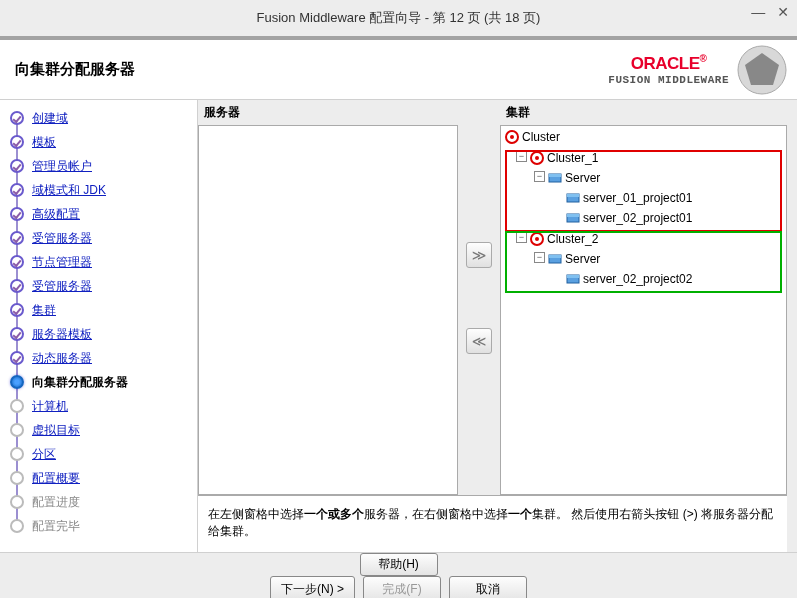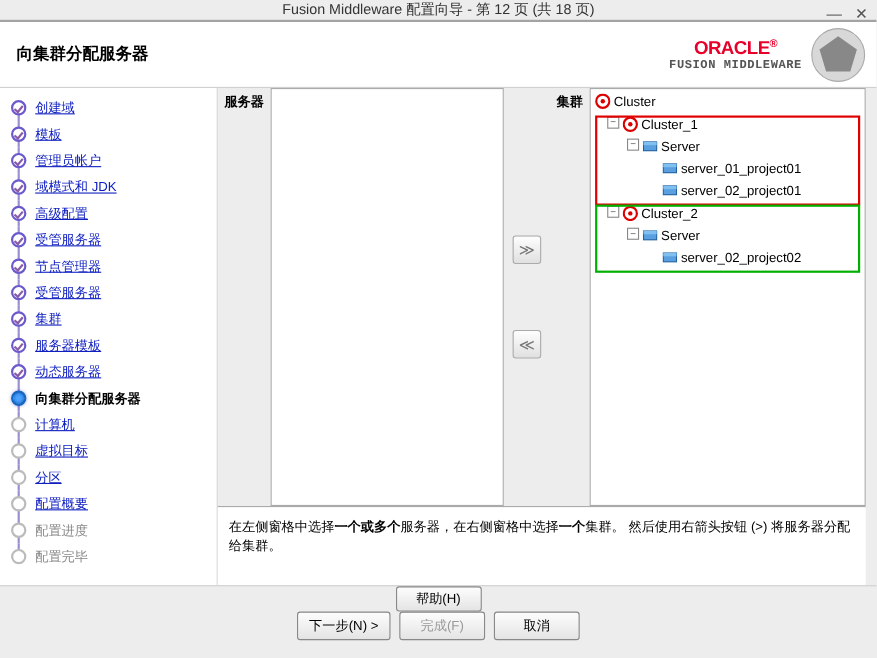--- a/index.html
+++ b/index.html
@@ -1,17 +1,17 @@
 <!DOCTYPE html>
 <html><head>
 <meta charset="utf-8">
 <style>
 * { box-sizing: border-box; margin: 0; padding: 0; }
 body { font-family: "Microsoft YaHei", Arial, sans-serif; font-size: 12px; background: #ededed; width: 797px; height: 598px; overflow: hidden; }
-.titlebar { height: 20px; background: #ededed; display: flex; align-items: center; justify-content: center; position: relative; border-bottom: 2px solid #a3a3a3; }
+.titlebar { height: 40px; background: #ededed; display: flex; align-items: center; justify-content: center; position: relative; border-bottom: 4px solid #a3a3a3; }
 .titlebar-title { font-size: 13px; color: #333; }
 .win-controls { position: absolute; right: 8px; top: 4px; display: flex; gap: 12px; font-size: 14px; color: #555; }
 .win-controls span { cursor: pointer; }
 .header { height: 60px; background: #fff; display: flex; align-items: center; justify-content: space-between; padding: 0 10px 0 15px; border-bottom: 1px solid #d0d0d0; }
 .header-title { font-size: 15px; font-weight: bold; color: #000; }
 .brand { display: flex; align-items: center; gap: 8px; }
 .oracle-text { font-family: Arial; font-weight: bold; color: #e8002b; font-size: 17px; letter-spacing: -0.5px; }
 .oracle-sub { font-family: Liberation Mono, monospace; font-weight: bold; color: #555; font-size: 11px; letter-spacing: 0.5px; }
 .brand-text { display: flex; flex-direction: column; align-items: center; }
 .brand-icon { width: 50px; height: 50px; }
@@ -23,37 +23,37 @@
 .nav-bullet.current { background: radial-gradient(circle, #4aa0ff 30%, #1566c0 100%); border-color: #1566c0; box-shadow: 0 0 3px rgba(0,0,200,0.4); }
 .nav-bullet.future { border-color: #bbb; }
 .nav-link { color: #1020c0; text-decoration: underline; cursor: pointer; }
 .nav-link.current { color: #000; font-weight: bold; text-decoration: none; }
 .nav-link.disabled { color: #888; text-decoration: none; }
 .nav-line { position: absolute; left: 16px; top: 0; bottom: 0; width: 2px; background: #9b8fd1; z-index: 1; }
 .nav-item:first-child .nav-line { top: 12px; }
 .nav-item:last-child .nav-line { bottom: 12px; }
 .main { flex: 1; display: flex; flex-direction: column; background: #ededed; }
 .panels { flex: 1; display: flex; padding: 0; gap: 0; }
-.panel-col { display: flex; }
+.panel-col { display: flex; flex-direction: column; }
 .panel-col.left { width: 260px; }
 .panel-col.right { flex: 1; padding-right: 10px; }
 .panel-label { font-weight: bold; padding: 4px 6px; font-size: 12px; }
 .panel-box { flex: 1; background: #fff; border: 1px solid #aaa; overflow: auto; }
 .arrows { display: flex; flex-direction: column; justify-content: center; gap: 60px; padding: 0 8px; align-items: center; }
 .arrow-btn { width: 26px; height: 26px; border: 1px solid #aaa; background: linear-gradient(#fefefe,#e0e0e0); border-radius: 3px; display: flex; align-items: center; justify-content: center; cursor: pointer; color: #777; font-size: 14px; }
 .tree { padding: 4px; font-size: 12px; }
 .tree-node { white-space: nowrap; }
 .tree-row { display: flex; align-items: flex-start; height: 20px; gap: 3px; }
 .toggle { width: 11px; height: 11px; border: 1px solid #888; display: inline-flex; align-items: center; justify-content: center; font-size: 9px; line-height: 1; color: #555; background: #fff; cursor: pointer; flex-shrink: 0; }
 .toggle-spacer { width: 11px; flex-shrink:0; }
 .cluster-icon { width: 14px; height: 14px; flex-shrink: 0; }
 .server-icon { width: 14px; height: 14px; flex-shrink: 0; }
 .highlight-red { outline: 2px solid #e00000; outline-offset: -1px; margin: 1px; }
 .highlight-green { outline: 2px solid #00b000; outline-offset: -1px; margin: 1px; }
-.hint { border-top: 1px solid #aaa; background: #fff; padding: 10px; font-size: 12px; margin: 0 10px 0 0; height: 72px; }
+.hint { border-top: 1px solid #aaa; background: #fff; padding: 10px; font-size: 12px; margin: 0 10px 0 0; height: 57px; }
 .hint b { font-weight: bold; }
 .footer { height: 50px; background: #ededed; border-top: 1px solid #d0d0d0; display: flex; align-items: center; justify-content: space-between; padding: 0 14px; position: relative; flex-direction: column; }
 .btn { min-width: 78px; height: 26px; border: 1px solid #888; background: linear-gradient(#fdfdfd,#e4e4e4); border-radius: 3px; font-size: 12px; cursor: pointer; padding: 0 10px; }
 .btn.disabled { color: #999; }
 .footer-right { display: flex; gap: 8px; }
 </style>
 </head>
 <body>
 
 <div class="titlebar">

